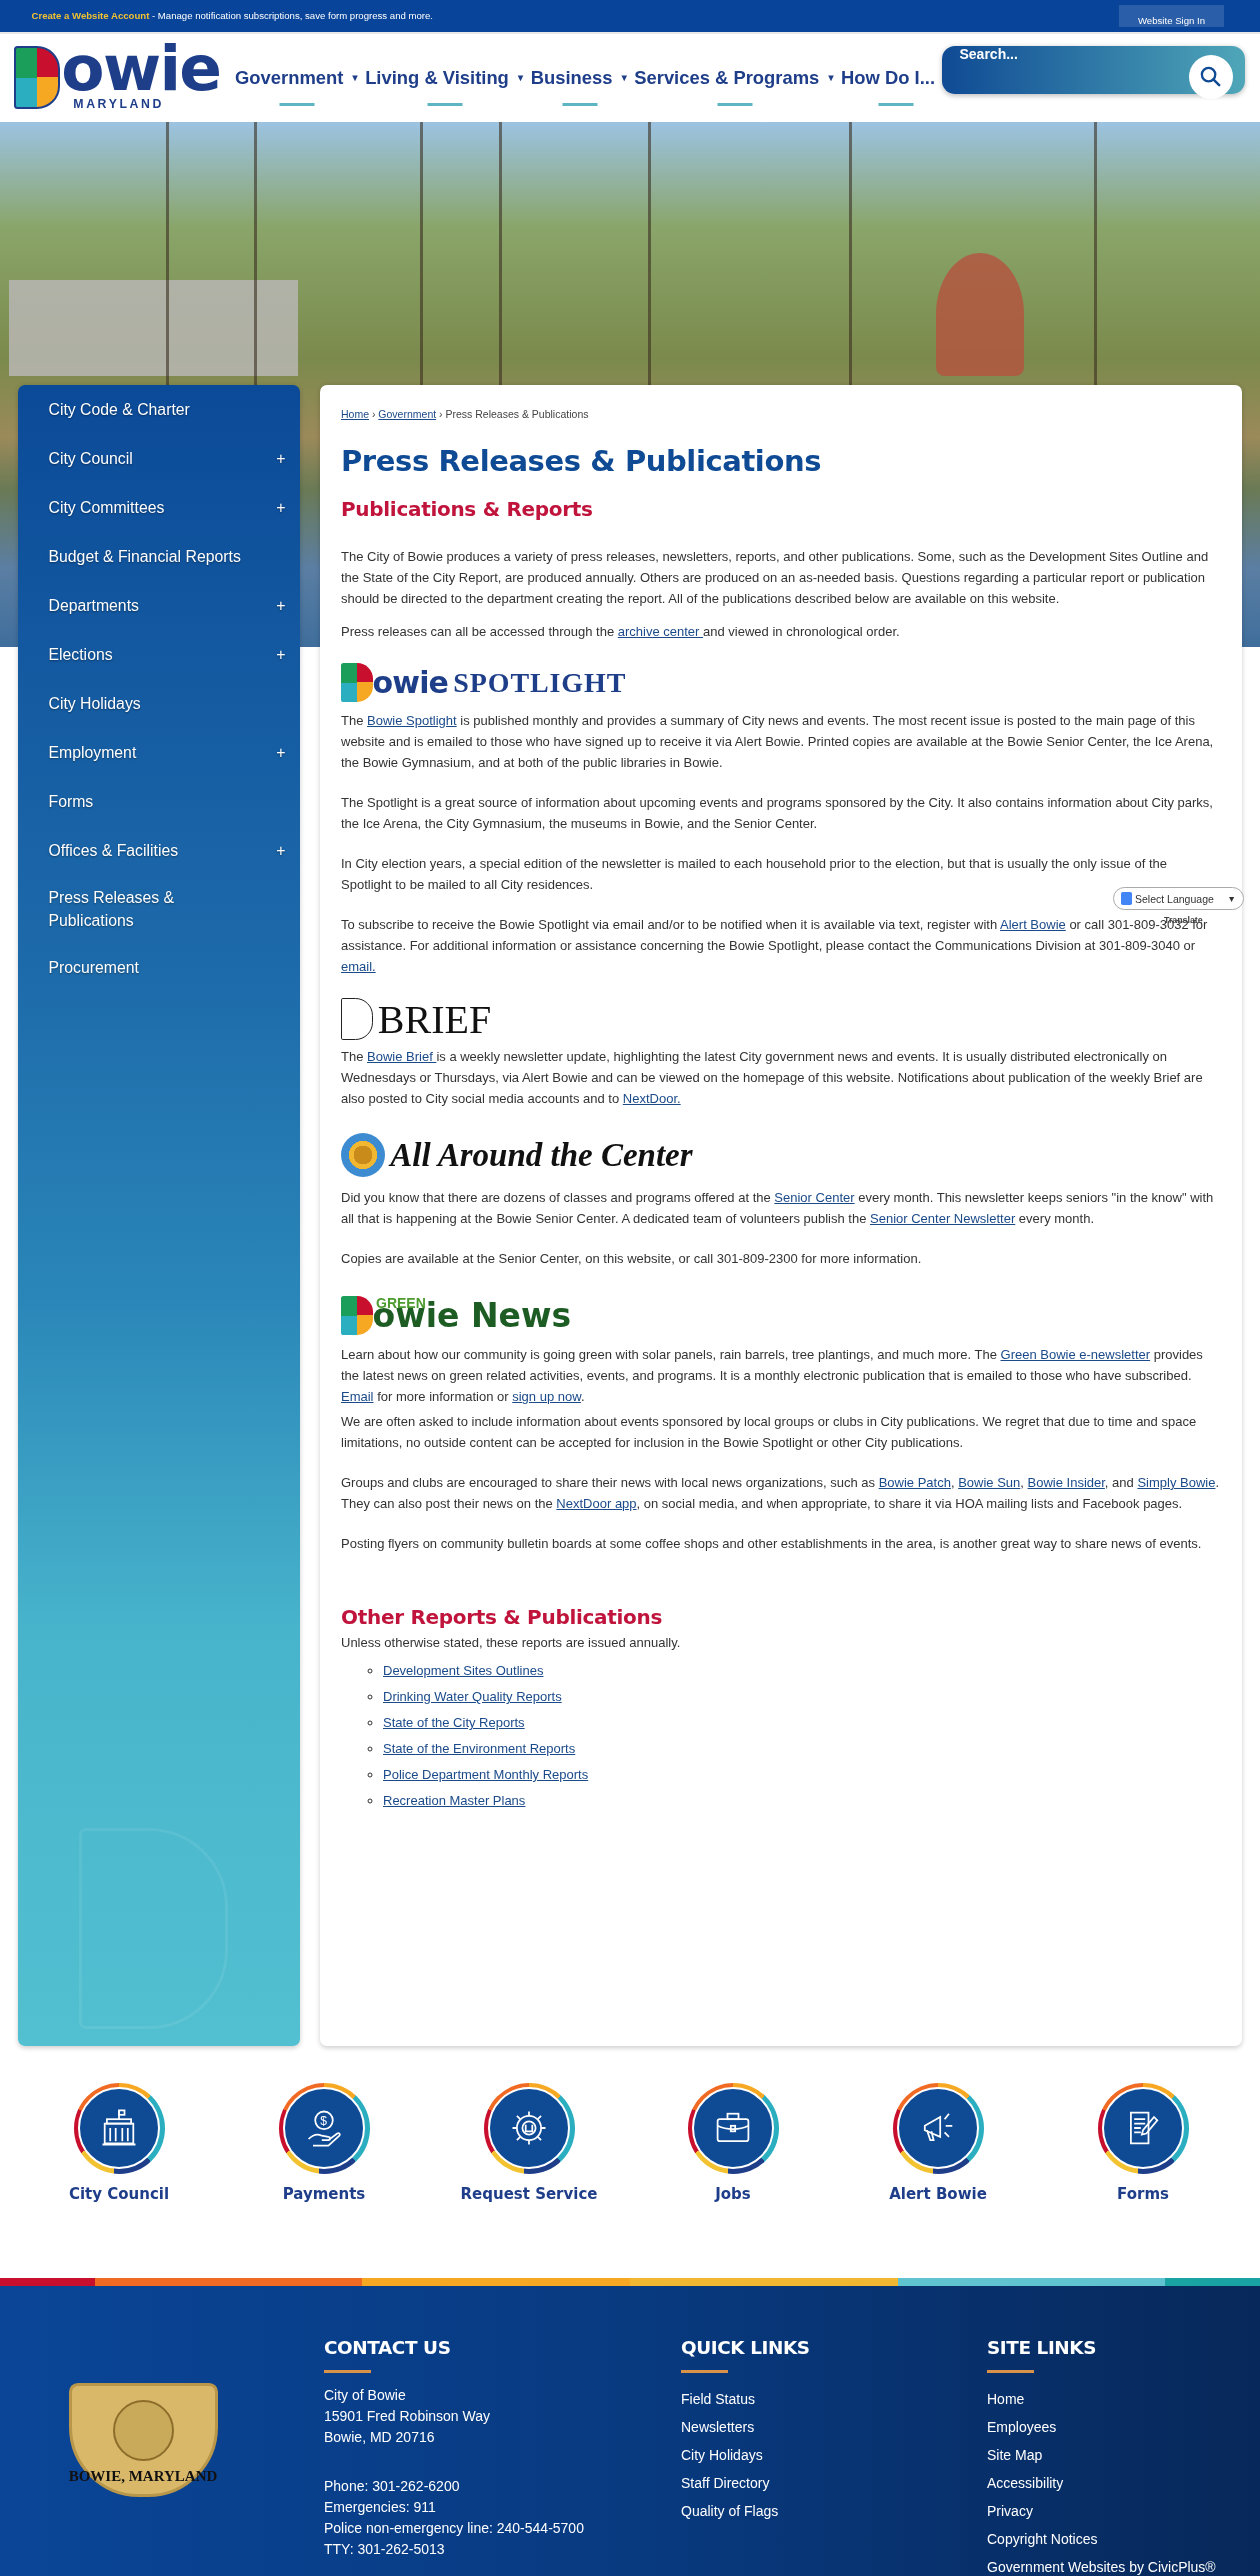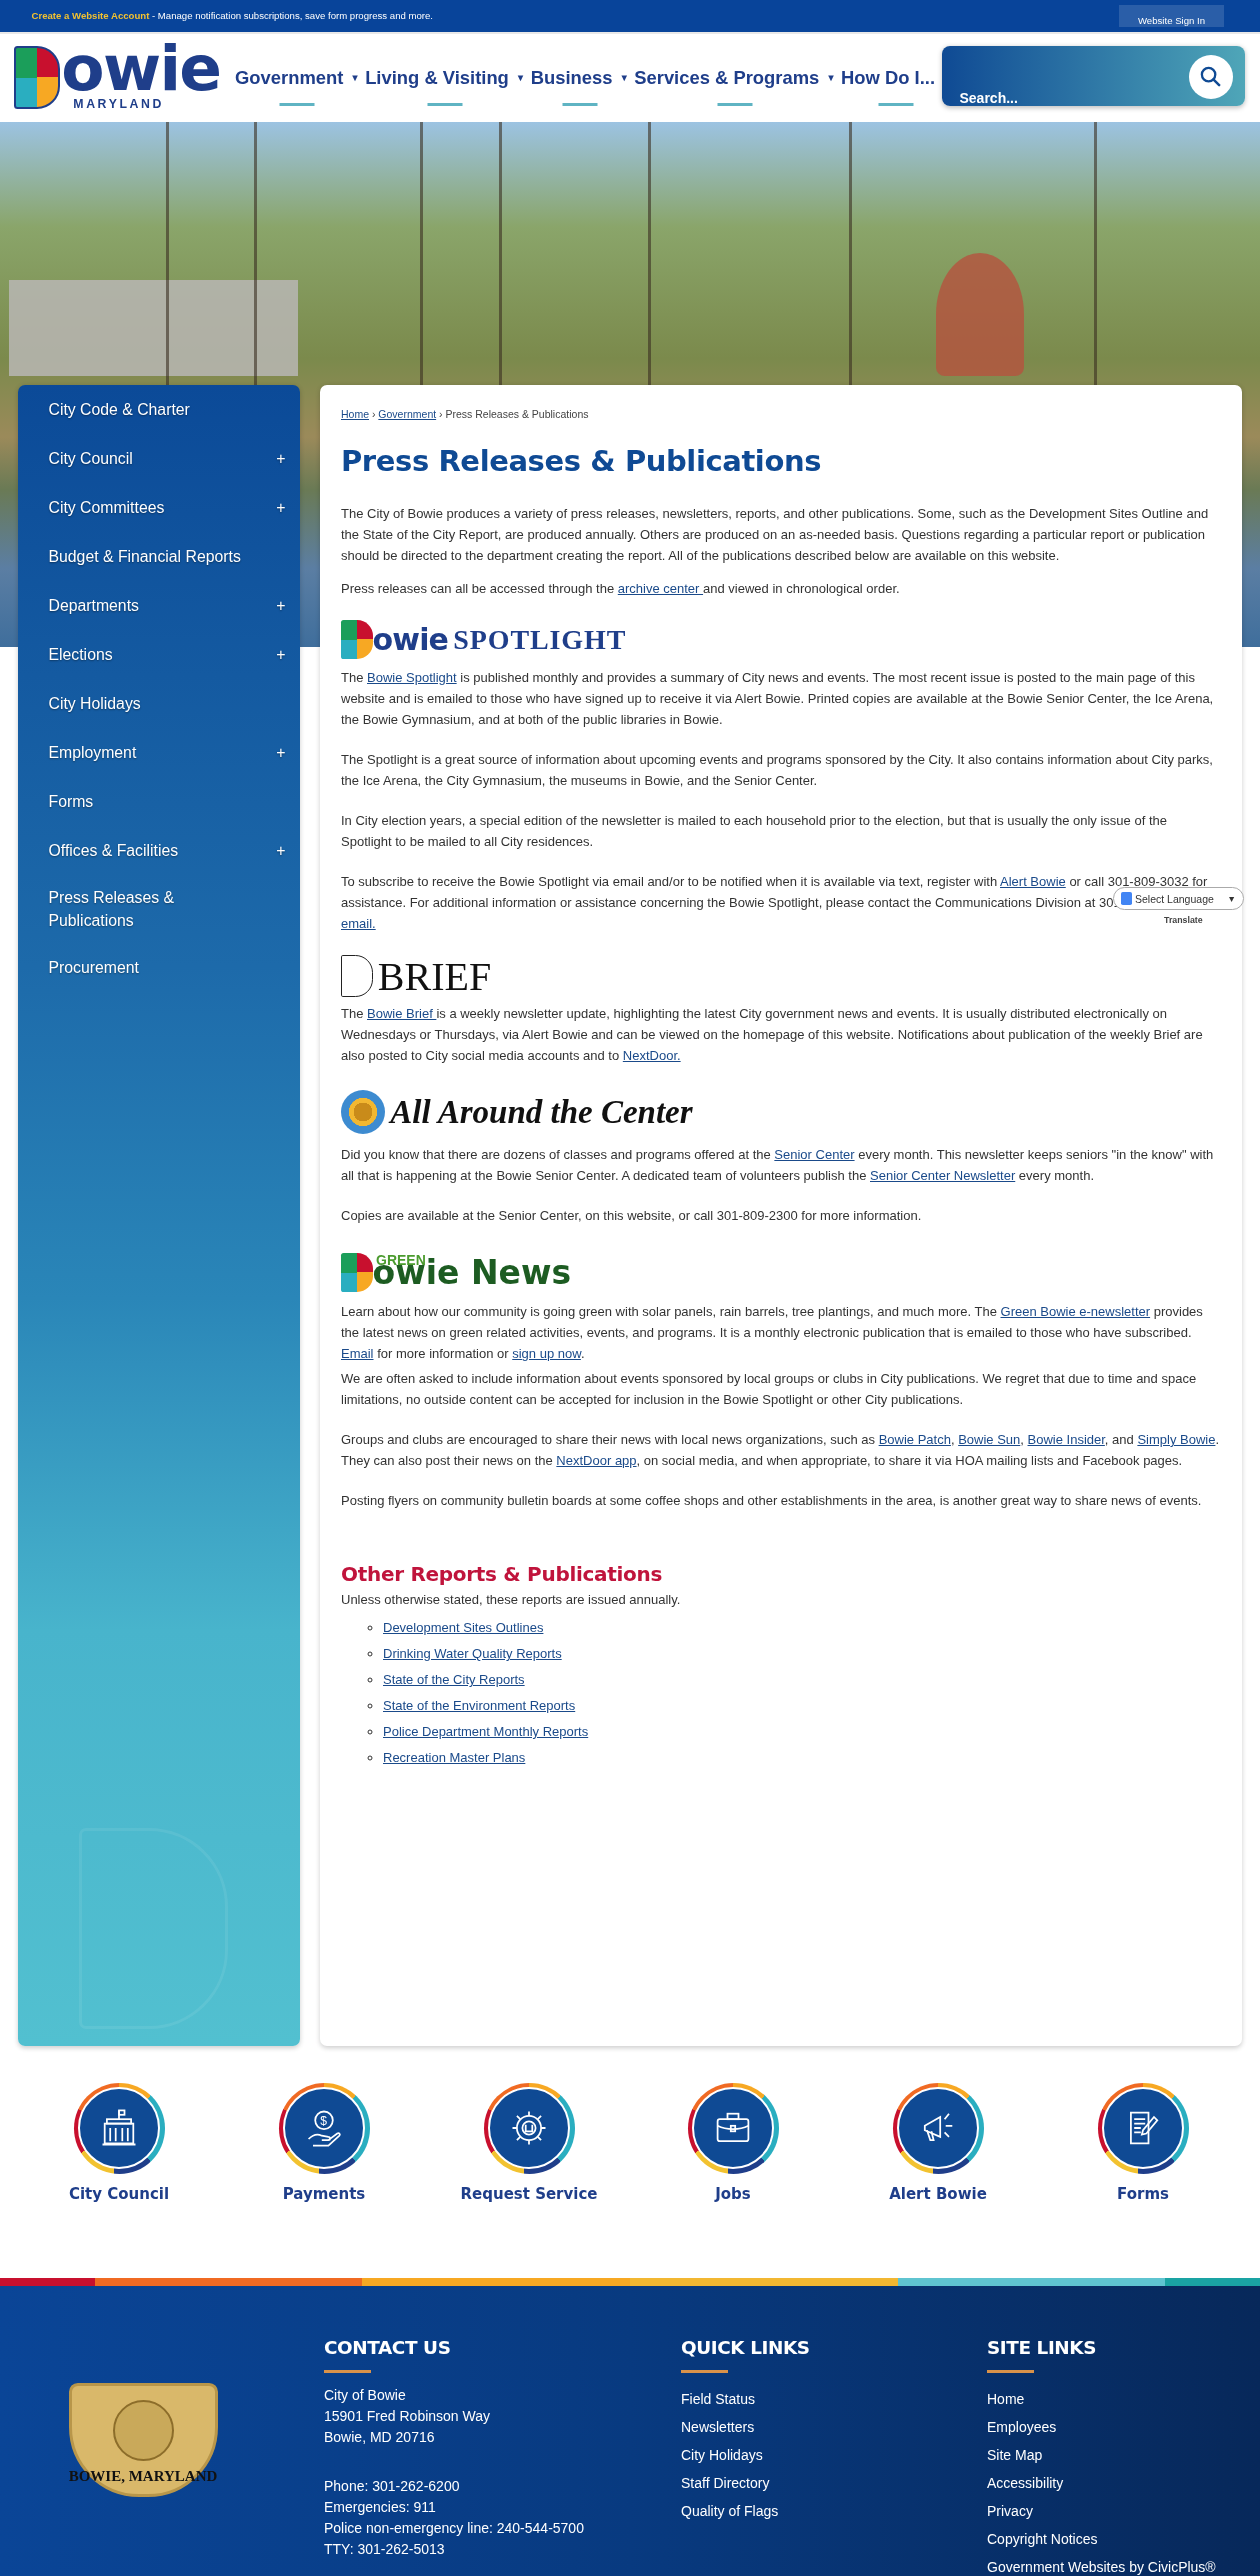--- a/index.html
+++ b/index.html
@@ -10,21 +10,21 @@
 .topbar .signin{background:#2a5ea8;height:22px;line-height:31.5px;padding:0 19px;margin-right:36px;font-size:9.6px;color:#fff}
 .header{height:88px;display:flex;align-items:center;background:#fff;position:relative;border-top:2.6px solid #e8e8e8}
 .logo{position:absolute;left:12.3px;top:5.3px;width:210px;height:74px}
 .logo .big{position:absolute;left:5.3px;top:-7px;font-size:63px;font-weight:bold;color:#1f3e8a;letter-spacing:-1.7px;font-family:"DejaVu Sans",sans-serif}
 .logo .md{position:absolute;left:61px;top:58px;font-size:12.3px;letter-spacing:2.6px;color:#1f3e8a;font-weight:bold}
 .logo .b{position:absolute;left:1.8px;top:7px;width:46px;height:63px;border-radius:3.5px 23px 23px 3.5px;background:conic-gradient(#c8102e 0 25%,#f7a823 0 50%,#2aaec0 0 75%,#1b9e5a 0);border:2.6px solid #1f3e8a}
 .nav{position:absolute;left:235px;top:0;height:88px;display:flex;align-items:center}
 .nav .item{display:flex;align-items:center;position:relative;font-size:18.4px;font-weight:bold;color:#1f3e8a;margin-right:5.3px}
 .nav .item .uline{position:absolute;left:50%;bottom:-17.5px;width:35px;height:2.6px;background:#5fb4c3;transform:translateX(-50%)}
 .nav .item .caret{font-size:9.6px;margin-left:7px}
-.search{position:absolute;left:942px;top:12.3px;width:303px;height:60px;background:linear-gradient(90deg,#0f4a94,#4fa6b8);border-radius:8px;box-shadow:0 1.8px 5.3px rgba(0,0,0,.25);display:flex;align-items:flex-end;padding-left:17.5px}
+.search{position:absolute;left:942px;top:12.3px;width:303px;height:48px;background:linear-gradient(90deg,#0f4a94,#4fa6b8);border-radius:13px;box-shadow:0 1.8px 5.3px rgba(0,0,0,.25);display:flex;align-items:flex-start;padding-left:17.5px}
 .search input{background:transparent;border:none;color:#fff;font-weight:bold;font-size:14px;width:210px;outline:none}
 .search input::placeholder{color:#fff}
 .search .btn{position:absolute;right:12.3px;top:8.8px;width:44px;height:44px;border-radius:50%;background:#fff;display:flex;align-items:center;justify-content:center}
 .hero{position:absolute;top:122px;left:0;width:1260px;height:525px;background:linear-gradient(180deg,#9cc3e2 0%,#8aa56a 20%,#7b8a4c 45%,#9b8a5a 60%,#6a7a55 70%,#5b7ea3 85%,#3f6e9c 100%);overflow:hidden}
 .hero .tree{position:absolute;top:0;width:2.6px;height:289px;background:#3a2f22;opacity:.6}
 .hero .roof{position:absolute;left:8.8px;top:158px;width:289px;height:96px;background:#b8b6b4;opacity:.85}
 .hero .red{position:absolute;left:936px;top:131px;width:88px;height:123px;background:#b5523f;border-radius:50% 50% 8.8px 8.8px;opacity:.8}
 .sidebar{position:absolute;left:17.5px;top:385px;width:282px;height:1661px;border-radius:7px;background:linear-gradient(180deg,#0b4a98 0%,#1d6aaa 35%,#2a86b8 55%,#48b4cc 75%,#52c0d0 100%);box-shadow:0 1.8px 5.3px rgba(0,0,0,.2);overflow:hidden}
 .sidebar .item{height:49px;display:flex;align-items:center;justify-content:space-between;padding:0 14px 0 31px;color:#fff;font-size:15.8px;text-shadow:0 0.9px 1.8px rgba(0,0,0,.4);cursor:pointer}
 .sidebar .item.two{height:68px;line-height:23px}
@@ -186,20 +186,21 @@
 <main class="content">
   <div class="crumbs">
     <a href="#">Home</a>
     <span>›</span>
     <a href="#">Government</a>
     <span>›</span>
     <span>Press Releases &amp; Publications</span>
   </div>
 
   <h1>Press Releases &amp; Publications</h1>
+  <h2>Publications &amp; Reports</h2>
   <p style="margin-top:24.5px">The City of Bowie produces a variety of press releases, newsletters, reports, and other publications. Some, such as the Development Sites Outline and the State of the City Report, are produced annually. Others are produced on an as-needed basis. Questions regarding a particular report or publication should be directed to the department creating the report. All of the publications described below are available on this website.</p>
   <p><span>Press releases can all be accessed through the </span><a href="#">archive center </a><span>and viewed in chronological order.</span></p>
 
   <div class="logo-img" style="margin-top:21px">
     <div class="sp-b"></div>
     <span class="sp-word" style="margin-left:-5.2px">owie</span>
     <span class="sp-spot">SPOTLIGHT</span>
   </div>
   <p style="margin-top:7px"><span>The </span><a href="#">Bowie Spotlight</a><span> is published monthly and provides a summary of City news and events. The most recent issue is posted to the main page of this website and is emailed to those who have signed up to receive it via Alert Bowie. Printed copies are available at the Bowie Senior Center, the Ice Arena, the Bowie Gymnasium, and at both of the public libraries in Bowie.</span></p>
   <p style="margin-top:19px">The Spotlight is a great source of information about upcoming events and programs sponsored by the City. It also contains information about City parks, the Ice Arena, the City Gymnasium, the museums in Bowie, and the Senior Center.</p>

